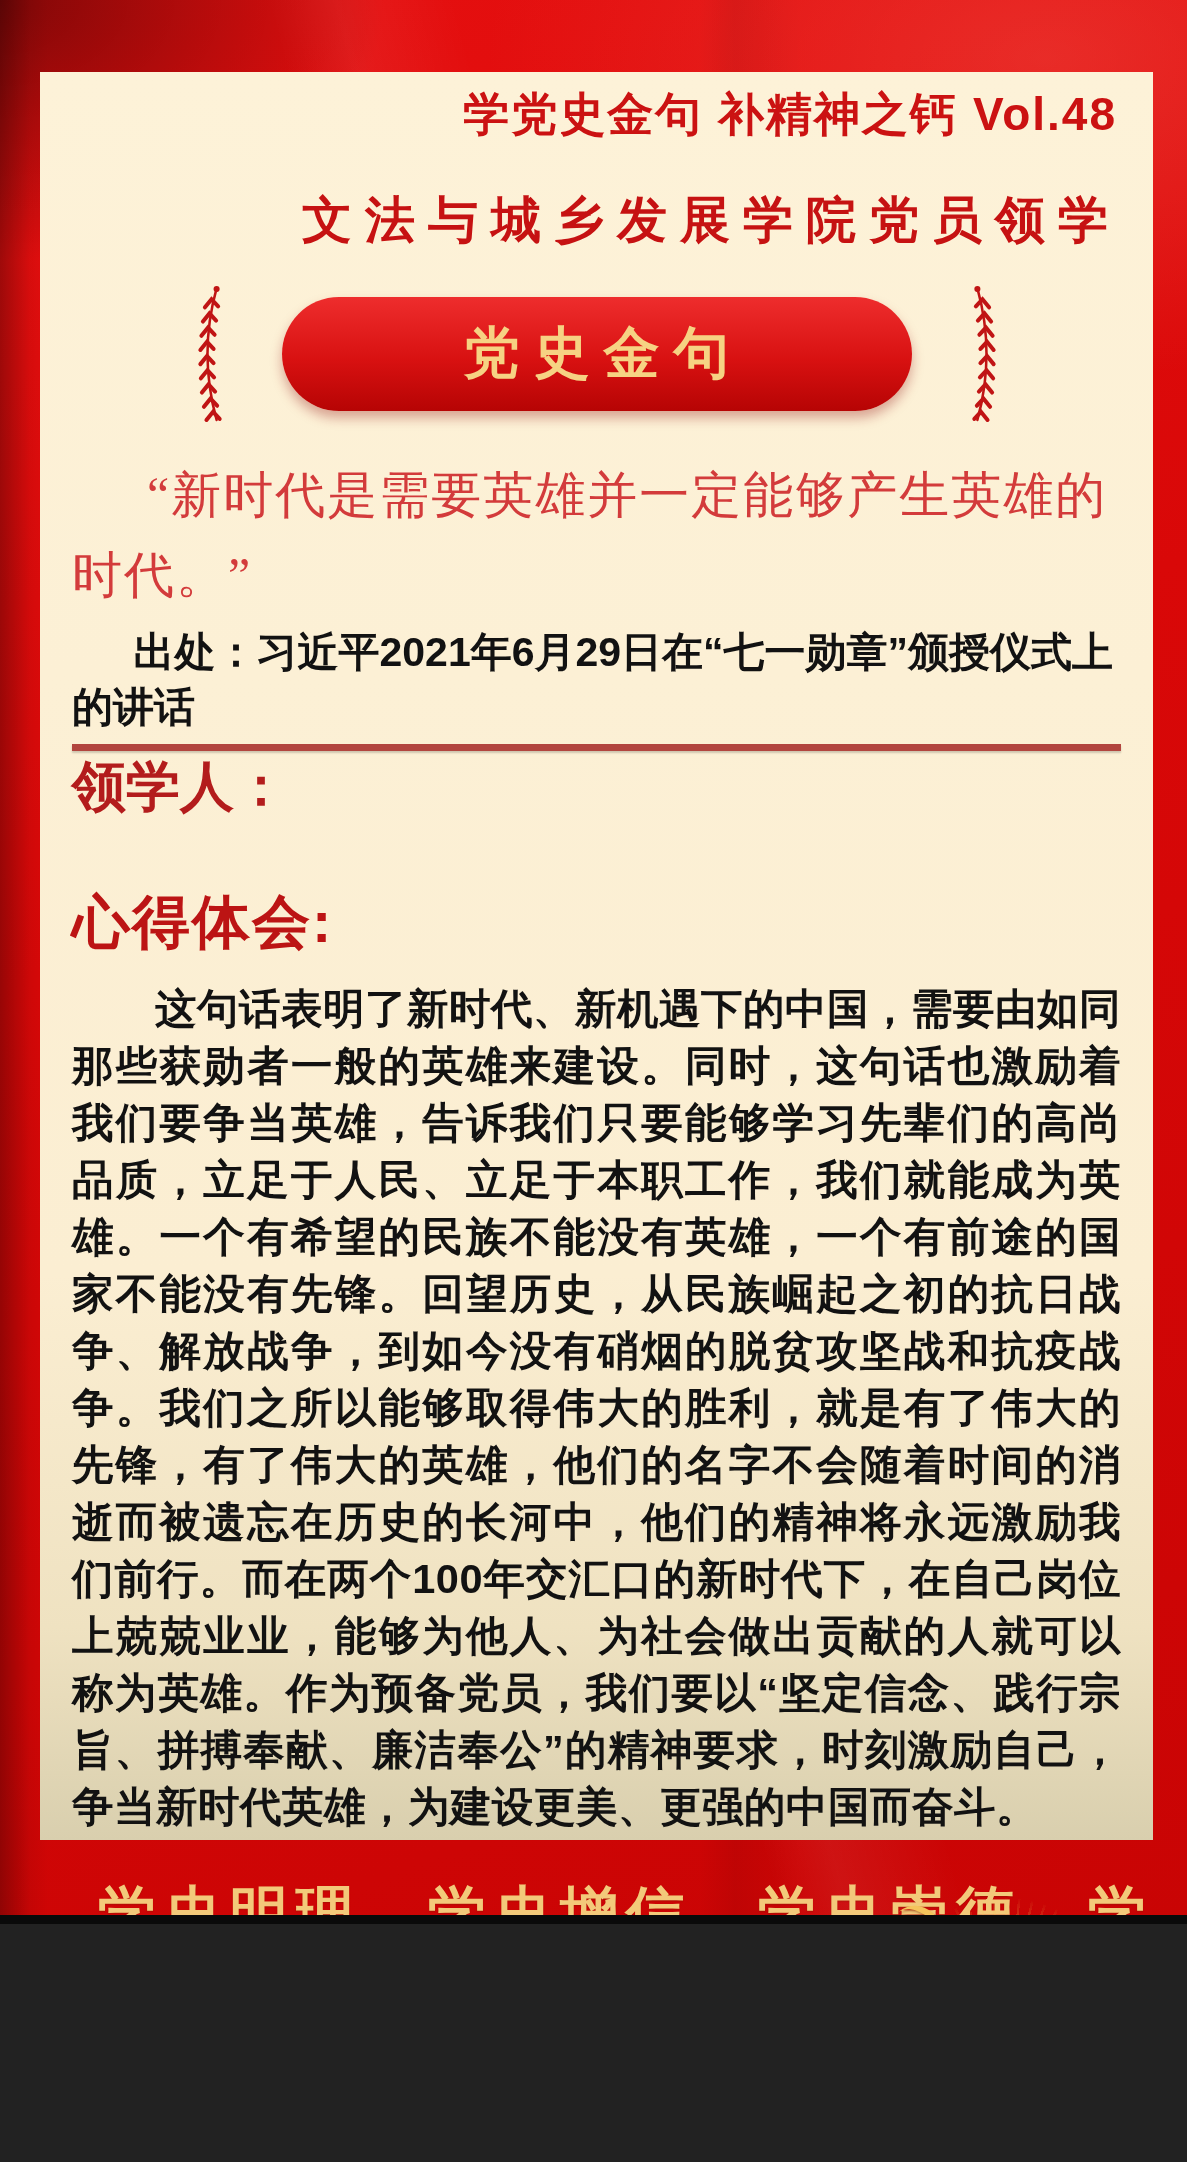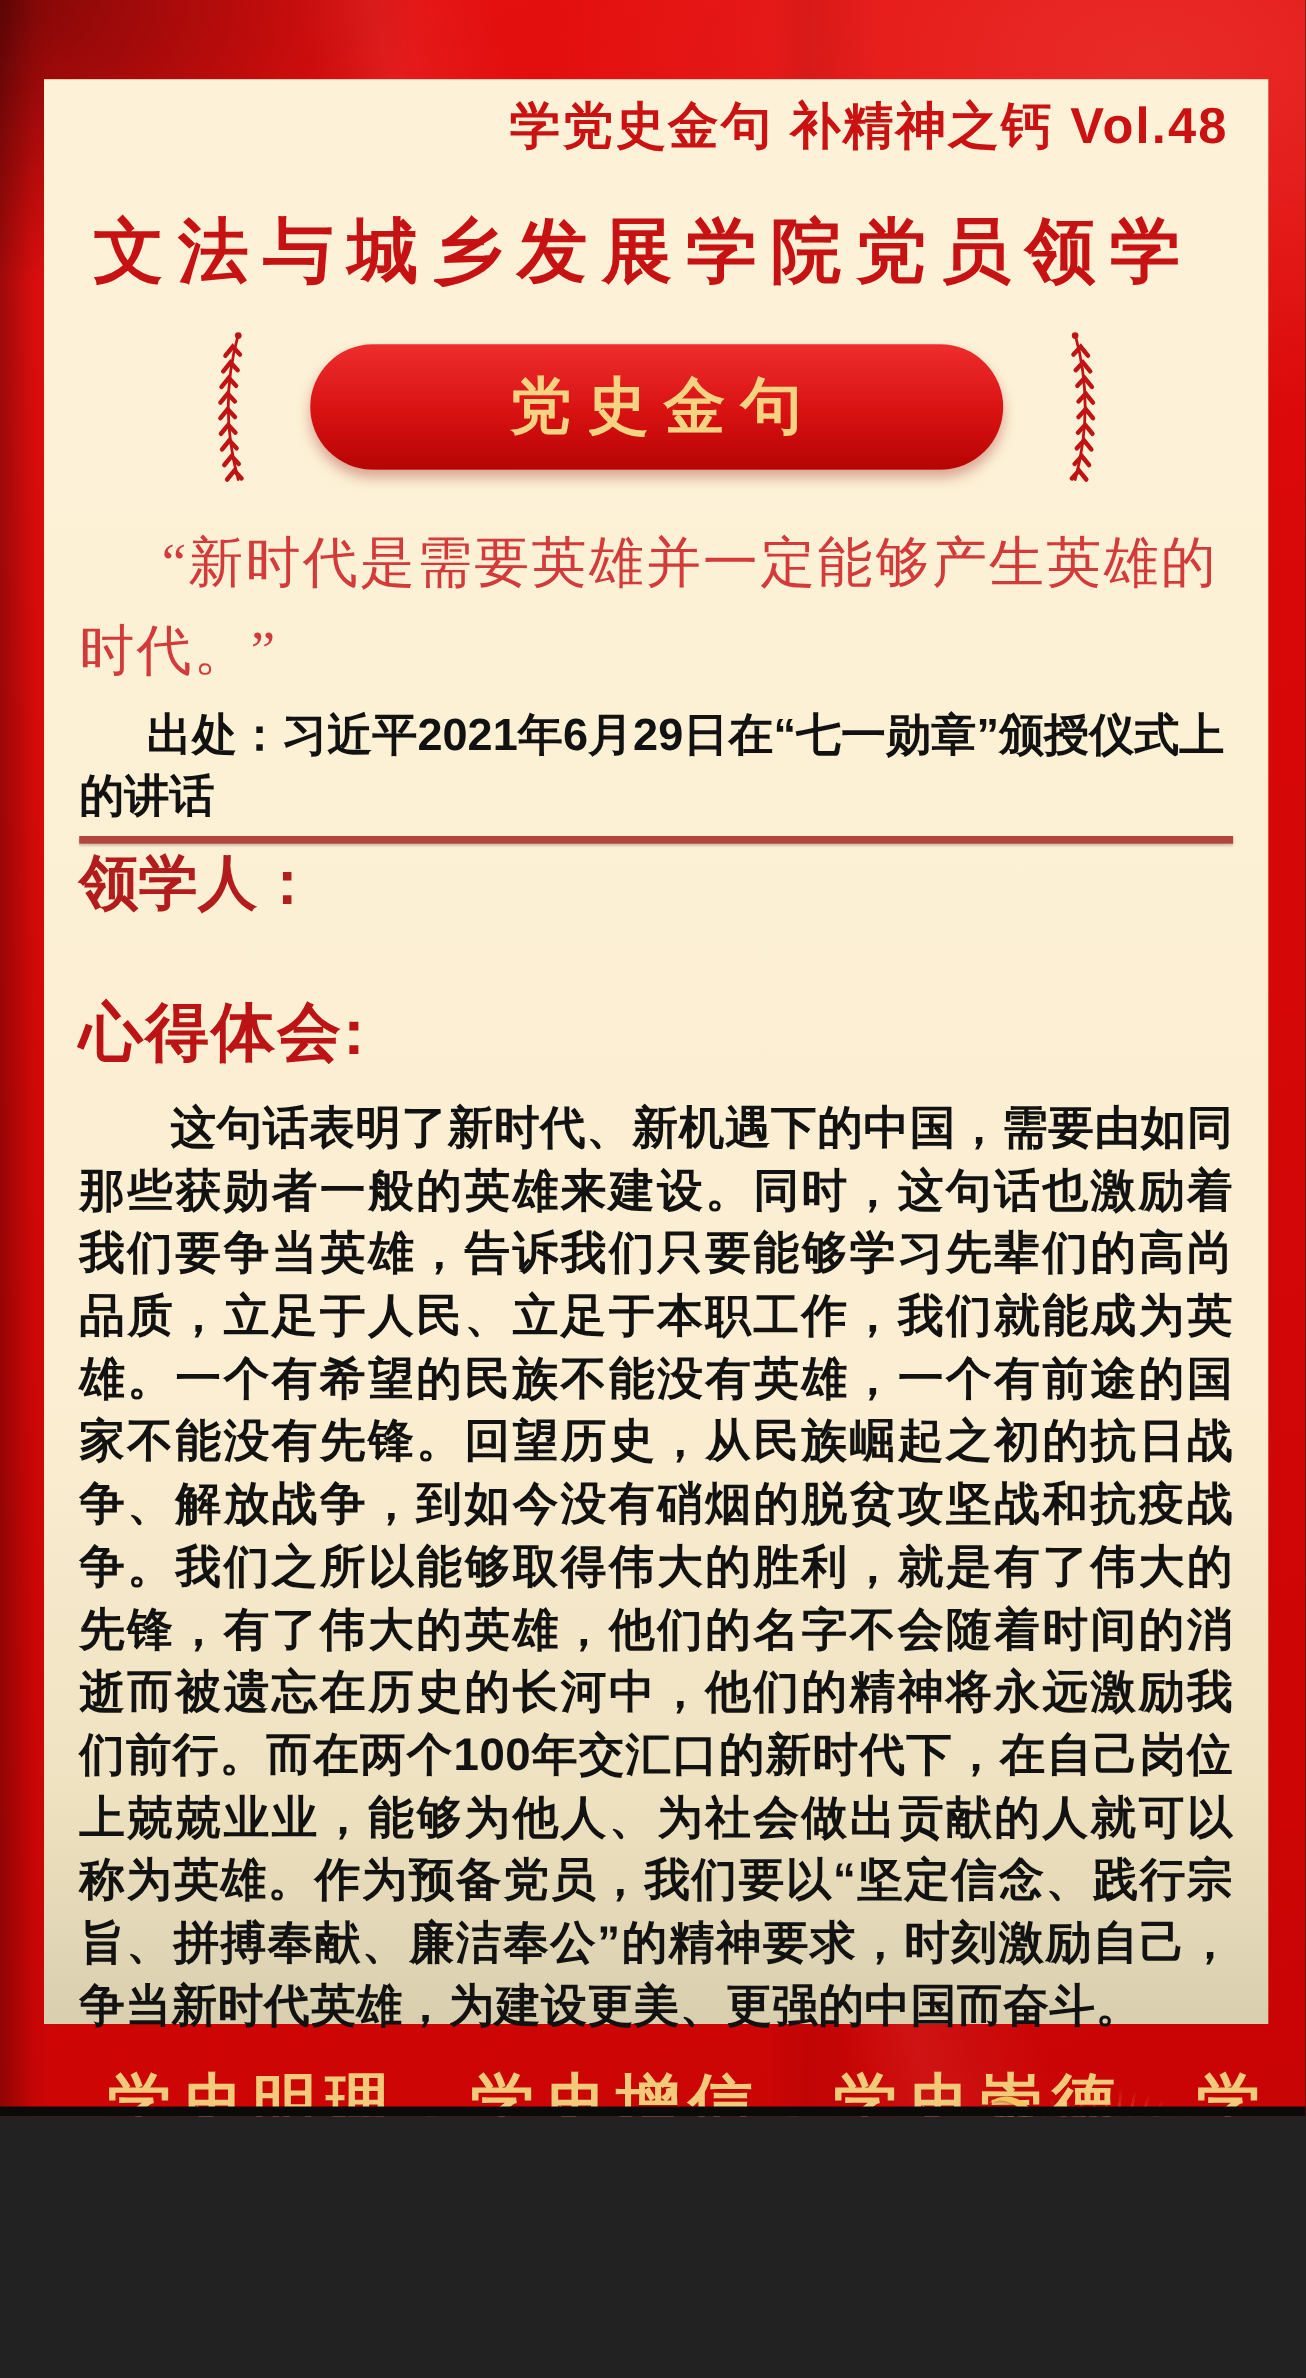--- a/index.html
+++ b/index.html
@@ -18,21 +18,21 @@
       linear-gradient(90deg, rgba(0,0,0,.30) 0px, rgba(0,0,0,.05) 30px, transparent 48px),
       linear-gradient(90deg, transparent 700px, rgba(0,0,0,.06) 735px, transparent 800px);
   }
   .card{
     position:absolute;left:40px;top:72px;width:1113px;height:1768px;
     box-sizing:border-box;padding:0 32px;
     background:linear-gradient(180deg,#fdf2d8 0%,#fbeed2 68%,#efe2c1 88%,#d9cfae 100%);
   }
   .issue{margin-top:14px;text-align:right;padding-right:4px;
     font-weight:bold;font-size:46px;line-height:1.25;color:#cb1212;letter-spacing:2px;}
-  .title{margin-top:48px;text-align:left;font-weight:900;font-size:64px;line-height:1.15;
+  .title{margin-top:48px;text-align:right;font-weight:900;font-size:50px;line-height:1.15;
     color:#c61212;letter-spacing:13px;text-indent:13px;}
   .badge-row{margin-top:34px;height:142px;display:flex;justify-content:center;align-items:center;gap:42px;}
   .laurel{width:62px;height:142px;flex:0 0 auto;}
   .laurel.right{transform:scaleX(-1);}
   .badge{width:630px;height:114px;border-radius:58px;
     background:linear-gradient(180deg,#ee2d2d 0%,#d81111 55%,#b60404 100%);
     box-shadow:0 7px 12px rgba(150,20,20,.35);
     display:flex;align-items:center;justify-content:center;
     color:#f6d283;font-family:Liberation Serif, serif;font-weight:bold;font-size:56px;
     letter-spacing:14px;text-indent:14px;text-align:right;}

